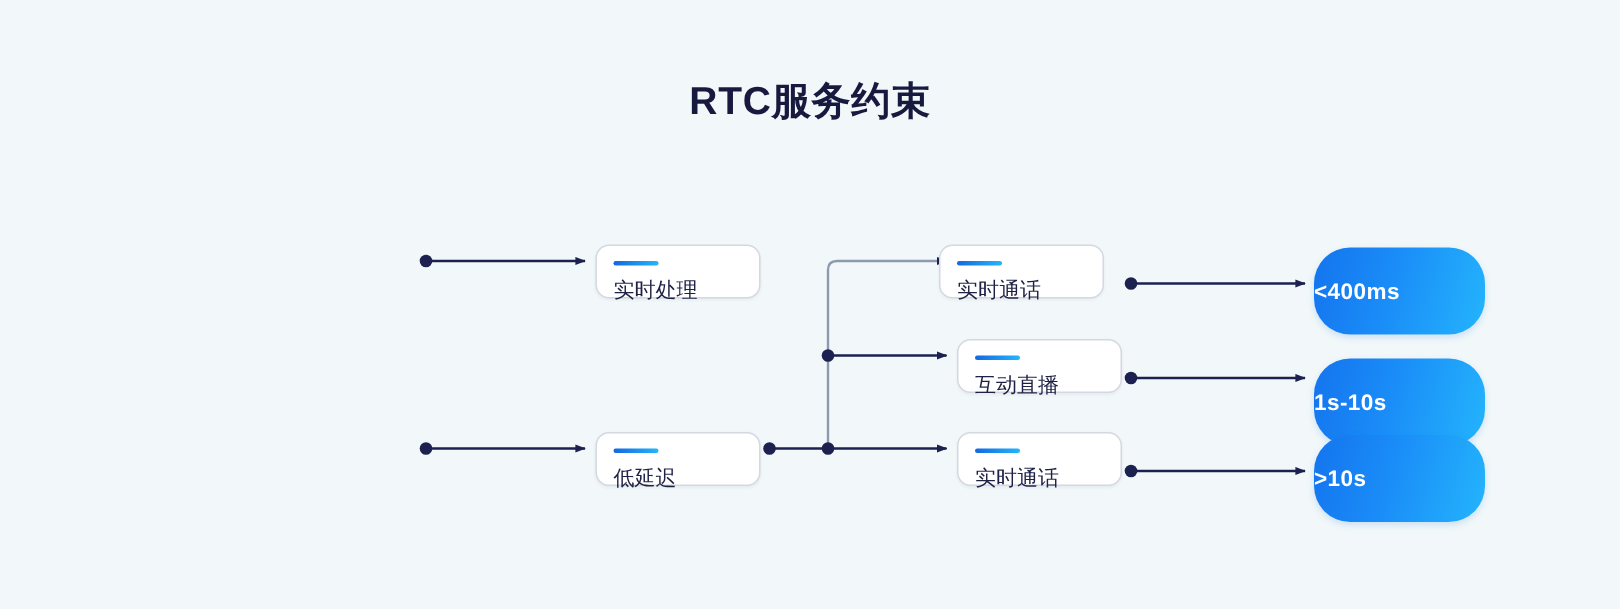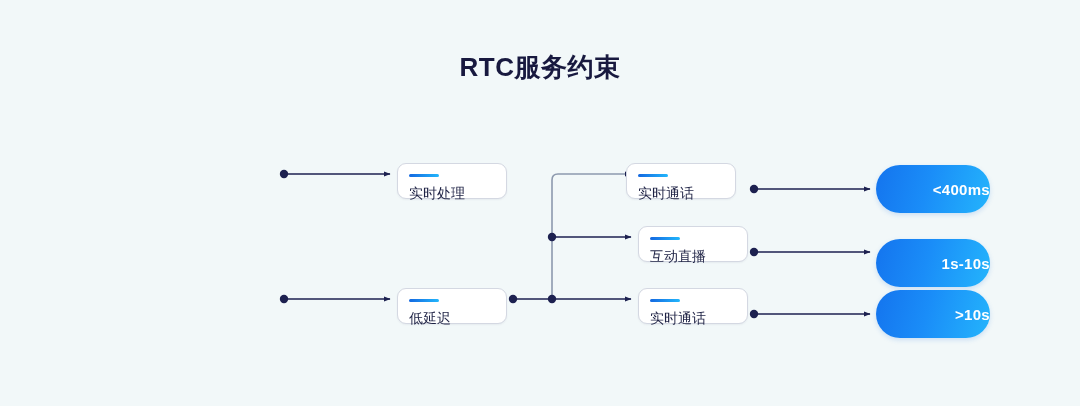--- a/index.html
+++ b/index.html
@@ -87,26 +87,26 @@
   .card-low-latency  { left: 397px; top: 288px; }
   .card-realtime-call { left: 626px; top: 163px; text-align: center; }
   .card-interactive-live { left: 638px; top: 226px; }
   .card-noninteractive-live { left: 638px; top: 288px; width: 110px; }
 
   
   .pill {
     position: absolute;
     left: 876px;
     width: 114px;
-    height: 48px;
+    height: 58px;
     border-radius: 24px;
     background: linear-gradient(105deg, #1474ee 0%, #1a8df8 45%, #24b4fc 100%);
     display: flex;
     align-items: center;
-    justify-content: flex-end;
+    justify-content: flex-start;
     box-shadow: 0 2px 5px rgba(30, 110, 220, 0.18);
   }
   .pill-label {
     color: #ffffff;
     font-size: 15px;
     font-weight: bold;
     letter-spacing: 0.3px;
     white-space: nowrap;
   }
   .pill-1 { top: 165px; }

